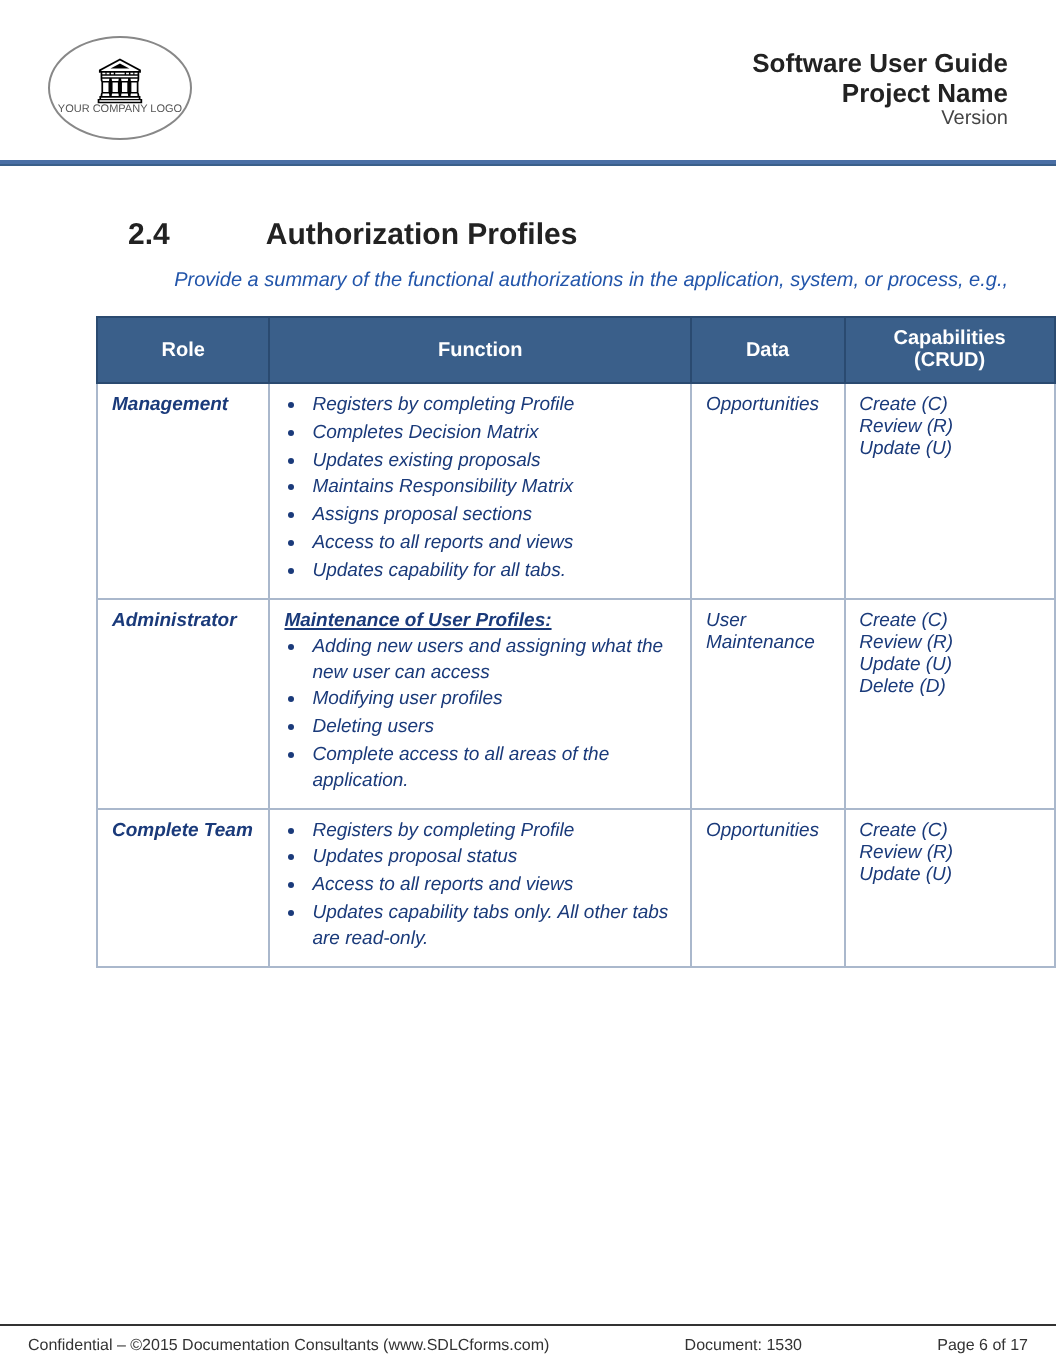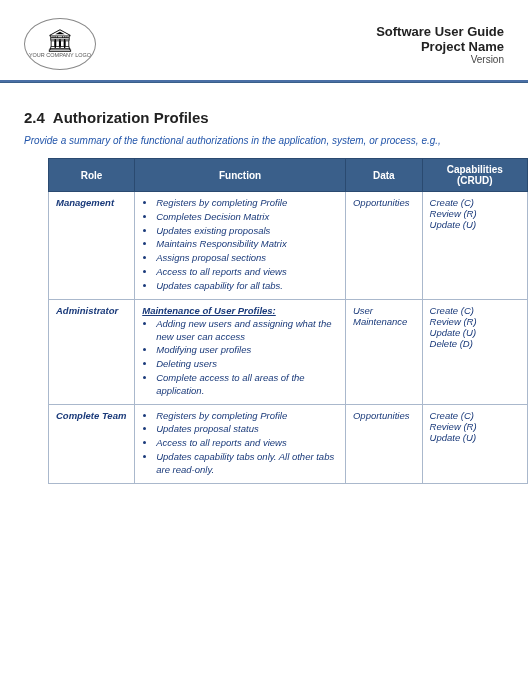--- a/index.html
+++ b/index.html
@@ -71,27 +71,29 @@
       padding: 16px 24px 10px 24px;
     }
     .section-heading {
       font-size: 15px;
       font-weight: bold;
       color: #222;
       margin-bottom: 8px;
     }
     .section-heading span {
       margin-right: 8px;
+      margin-left: 40px;
     }
     .section-desc {
       font-size: 10px;
       color: #2255aa;
       font-style: italic;
       margin-bottom: 10px;
       line-height: 1.4;
+      text-align: right;
     }
     table {
       width: 100%;
       border-collapse: collapse;
       font-size: 9.5px;
       margin-left: 24px;
     }
     thead tr th {
       background-color: #3a5f8a;
       color: #fff;
@@ -259,13 +261,18 @@
             <td class="cap-cell">
               <div>Create (C)</div>
               <div>Review (R)</div>
               <div>Update (U)</div>
             </td>
           </tr>
         </tbody>
     </table>
   </div>
 
+  <div class="footer">
+    <span class="footer-left">Confidential – ©2015 Documentation Consultants (www.SDLCforms.com)</span>
+    <span class="footer-center">Document:  1530</span>
+    <span class="footer-right">Page 6 of 17</span>
+  </div>
 </div>
 
 </body></html>

